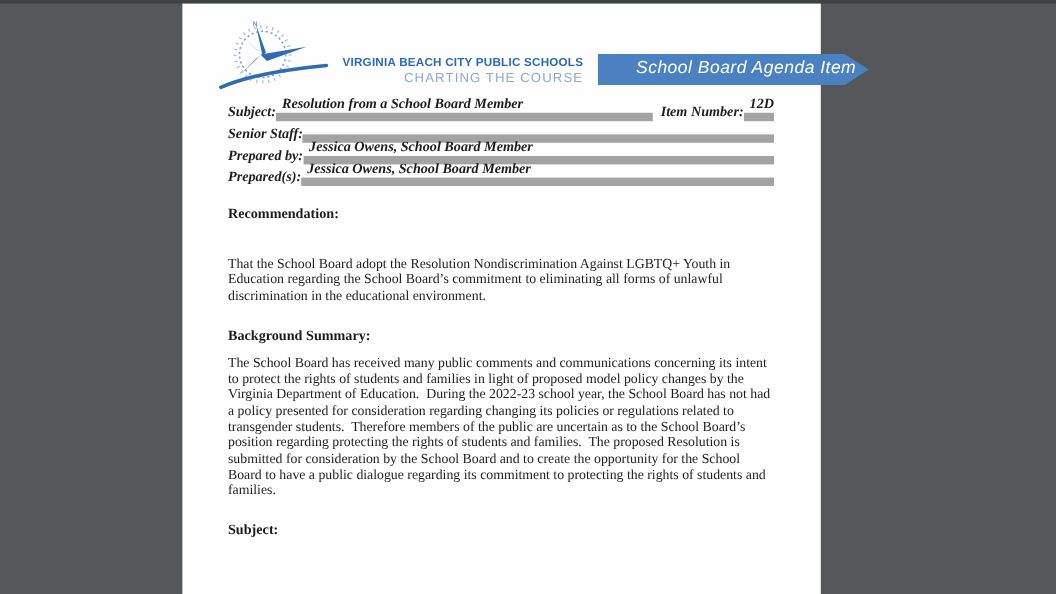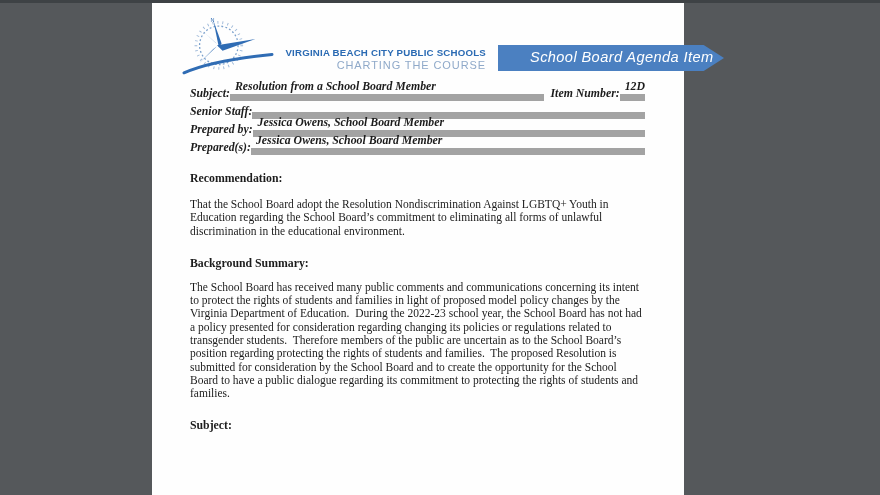--- a/index.html
+++ b/index.html
@@ -47,21 +47,21 @@
     flex: 1; font-weight: bold; font-size: 11.8px; white-space: nowrap;
     border-bottom: 7px solid #a3a3a3; padding-left: 5px; min-height: 14px;
   }
   .w-subject { width: 380px; }
   .w-section { width: 360px; }
   .field-fill { flex: 1; margin-left: 7px; }
   .full { width: 100%; }
   .sec-heading { font-weight: bold; font-size: 11.8px; font-family: Liberation Serif, serif; }
   .sec-body { font-size: 11.5px; line-height: 13.3px; white-space: pre-wrap; }
   .mt-rec-head { margin-top: 16px; }
-  .mt-rec-body { margin-top: 12px; }
+  .mt-rec-body { margin-top: 28px; }
   .mt-bg-head { margin-top: 18px; }
   .mt-bg-body { margin-top: 10px; }
   .mt-source { margin-top: 17px; }
 </style>
 </head>
 <body>
 
 <div class="top-strip"></div>
 
 <div class="doc-page">

